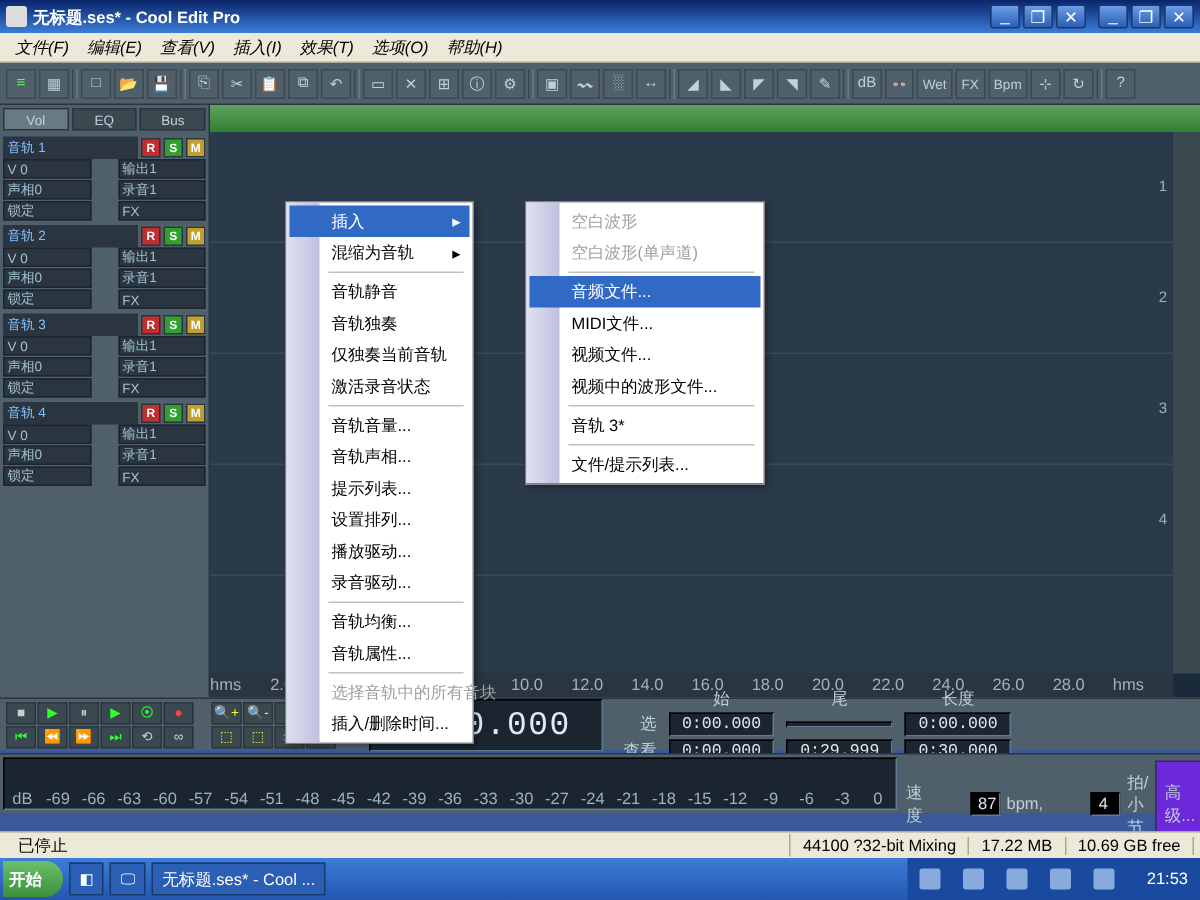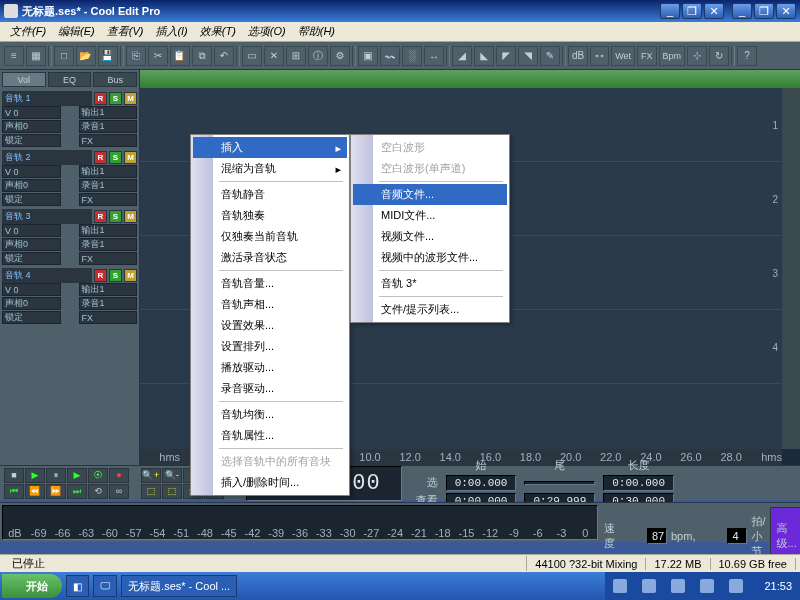--- a/index.html
+++ b/index.html
@@ -38,21 +38,21 @@
 .trackrow { display: flex; height: 13px; gap: 18px; margin-top: 1px; }
 .trackcell { flex: 1; background: #2a3540; border: 1px solid #1a2530; color: #a0c0d0; font-size: 9px; padding: 0 2px; display: flex; align-items: center; }
 
 .waveform { flex: 1; background: #1a2a3a; position: relative; }
 .timetrack { height: 18px; background: linear-gradient(#60a060, #308030); }
 .tracks-area { position: absolute; top: 18px; left: 0; right: 18px; bottom: 16px; background: #2a3a4a; }
 .track-lane { height: 74px; border-bottom: 1px solid #3a4a5a; position: relative; }
 .track-num { position: absolute; right: 4px; top: 50%; transform: translateY(-50%); color: #a0b0c0; font-size: 10px; }
 .rightscroll { position: absolute; right: 0; top: 18px; bottom: 16px; width: 18px; background: #3a4850; }
 .timeruler { position: absolute; bottom: 0; left: 0; right: 18px; height: 16px; background: #2a3540; display: flex; color: #a0b0c0; font-size: 9px; align-items: center; }
-.timeruler span { flex: 1; text-align: right; }
+.timeruler span { flex: 1; text-align: left; }
 
 
 .transport { position: absolute; bottom: 100px; left: 0; right: 0; height: 35px; background: #50606a; border-top: 1px solid #2a3540; display: flex; align-items: center; padding: 2px 4px; gap: 2px; }
 .tbtn { width: 20px; height: 15px; background: #3a4850; border: 1px solid #2a3540; display: flex; align-items: center; justify-content: center; color: #c0d0d8; font-size: 9px; }
 .tbtn.green { color: #30ff30; }
 .tbtn.yellow { color: #ffff30; }
 .timedisplay { margin-left: 20px; background: #1a2530; border: 1px inset #2a3540; padding: 4px 20px; color: #e0e8f0; font-size: 22px; font-family: "Courier New", monospace; letter-spacing: 1px; }
 .timegrid { display: grid; grid-template-columns: auto auto auto auto; gap: 2px 8px; margin-left: 12px; font-size: 9px; color: #c0d0d8; align-items: center; }
 .timegrid .hdr { text-align: center; }
 .timegrid .lbl { text-align: right; }
@@ -67,34 +67,34 @@
 .tempo .val { background: #000000; border: 1px inset #2a3540; padding: 1px 4px; color: #e0e8f0; min-width: 20px; margin-left: 28px; }
 .tempo .btn { background: #6d28d9; border: 1px solid #2a3540; padding: 13px 6px; }
 
 .statusbar { position: absolute; bottom: 28px; left: 0; right: 0; height: 18px; background: #ece9d8; border-top: 1px solid #aca899; display: flex; align-items: center; padding: 0 4px; font-size: 10px; }
 .statusbar .cell { padding: 0 8px; border-right: 1px solid #aca899; }
 .statusbar .cell:first-child { flex: 1; }
 .watermark { position: absolute; right: 230px; top: -30px; font-size: 24px; font-weight: bold; color: #e07030; opacity: 0.9; text-shadow: 1px 1px 0 #803000; pointer-events: none; }
 .watermark2 { font-size: 11px; color: #e07030; margin-top: -4px; }
 
 .taskbar { position: absolute; bottom: 0; left: 0; right: 0; height: 28px; background: linear-gradient(#3b7dd8, #2456b0); display: flex; align-items: center; }
-.startbtn { height: 24px; background: linear-gradient(#6cc06c, #3a903a); border-radius: 0 12px 12px 0; padding: 0 14px 0 24px; display: flex; align-items: center; color: white; font-weight: bold; margin: 2px; }
+.startbtn { height: 24px; background: linear-gradient(#6cc06c, #3a903a); border-radius: 0 12px 12px 0; padding: 0 14px 0 4px; display: flex; align-items: center; color: white; font-weight: bold; margin: 2px; }
 .taskitem { height: 22px; background: #2a5fb5; border: 1px solid #1a3a6c; margin: 2px; padding: 0 6px; display: flex; align-items: center; color: white; font-size: 10px; }
 .tray { margin-left: auto; background: #1a4aa0; height: 100%; display: flex; align-items: center; padding: 0 8px; color: white; gap: 15px; }
 .trayicon { width: 14px; height: 14px; background: #88aadd; border-radius: 2px; }
 
 
 .ctxmenu { position: absolute; background: #ffffff; border: 1px solid #808080; box-shadow: 2px 2px 4px rgba(0,0,0,0.3); padding: 2px; z-index: 100; }
 .ctxmenu .leftbar { position: absolute; left: 0; top: 0; bottom: 0; width: 22px; background: linear-gradient(90deg, #e0e0f0, #c0c0e0); }
 .ctxitem { position: relative; padding: 3px 24px 3px 28px; color: #000; cursor: default; white-space: nowrap; }
 .ctxitem.highlight { background: #316ac5; color: white; }
 .ctxitem.disabled { color: #a0a0a0; }
 .ctxitem .arrow { position: absolute; right: 6px; top: 50%; transform: translateY(-50%); }
 .ctxsep { height: 1px; background: #c0c0c0; margin: 2px 4px 2px 26px; }
-#ctxmenu1 { top: 134px; left: 190px; width: 160px; }
+#ctxmenu1 { top: 134px; left: 190px; width: 126px; }
 #ctxmenu2 { top: 134px; left: 350px; width: 160px; }
 
 
 .tbtncol { display: flex; flex-direction: column; gap: 1px; }
 .tbtnrow { display: flex; gap: 1px; }
 </style>
 </head>
 <body>
 
 <div class="titlebar">
@@ -425,21 +425,21 @@
     <span>混缩为音轨</span><span class="arrow">▸</span>
   </div>
   <div class="ctxsep"></div>
   <div class="ctxitem">音轨静音</div>
   <div class="ctxitem">音轨独奏</div>
   <div class="ctxitem">仅独奏当前音轨</div>
   <div class="ctxitem">激活录音状态</div>
   <div class="ctxsep"></div>
   <div class="ctxitem">音轨音量...</div>
   <div class="ctxitem">音轨声相...</div>
-  <div class="ctxitem">设置效果...</div>
+  <div class="ctxitem">提示列表...</div>
   <div class="ctxitem">设置排列...</div>
   <div class="ctxitem">播放驱动...</div>
   <div class="ctxitem">录音驱动...</div>
   <div class="ctxsep"></div>
   <div class="ctxitem">音轨均衡...</div>
   <div class="ctxitem">音轨属性...</div>
   <div class="ctxsep"></div>
   <div class="ctxitem disabled">选择音轨中的所有音块</div>
   <div class="ctxitem">插入/删除时间...</div>
 </div>

